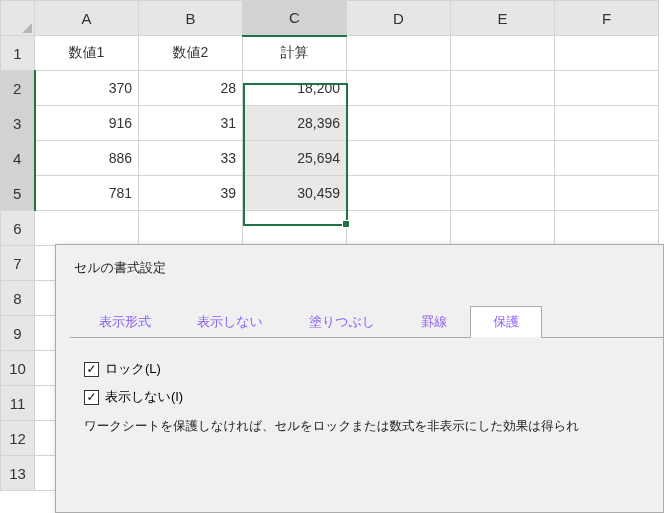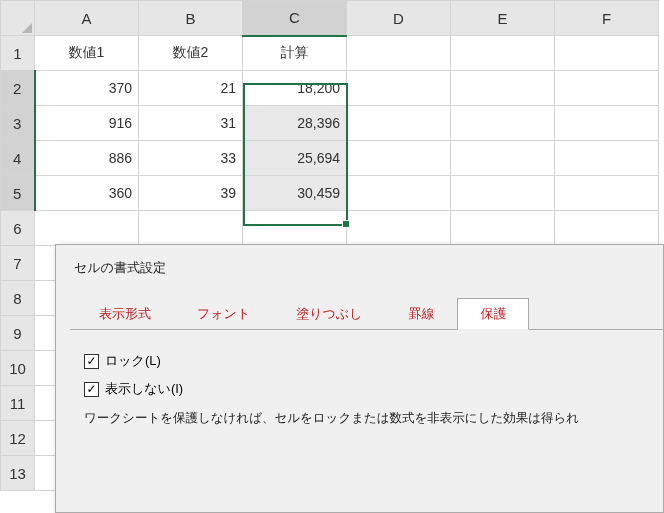--- a/index.html
+++ b/index.html
@@ -95,34 +95,34 @@
     bottom: 0;
     background: #f0f0f0;
     border: 1px solid #aaa;
     box-shadow: 2px 2px 8px rgba(0,0,0,0.2);
     padding: 14px 0 0 14px;
     overflow: hidden;
   }
   .dlg-title {
     font-size: 13px;
     color: #222;
-    margin-bottom: 20px;
+    margin-bottom: 28px;
     padding-left: 4px;
     font-family: Liberation Serif, serif;
   }
   .tabs {
     display: flex;
     border-bottom: 1px solid #aaa;
     padding-left: 6px;
     gap: 0;
   }
   .tab {
     padding: 6px 22px;
     font-size: 13px;
-    color: #b91c1c;
+    color: #8b5cf6;
     background: transparent;
     border: 1px solid transparent;
     position: relative;
     top: 1px;
     cursor: pointer;
   }
   .tab.active {
     background: #f0f0f0;
     border: 1px solid #aaa;
     border-bottom: 1px solid #f0f0f0;
@@ -175,21 +175,21 @@
     <td class="cell-center">数値1</td>
     <td class="cell-center">数値2</td>
     <td class="cell-center">計算</td>
     <td></td>
     <td></td>
     <td></td>
   </tr>
   <tr>
     <th class="rowhead sel">2</th>
     <td class="cell-right">370</td>
-    <td class="cell-right">21</td>
+    <td class="cell-right">28</td>
     <td class="cell-right active">18,200</td>
     <td></td>
     <td></td>
     <td></td>
   </tr>
   <tr>
     <th class="rowhead sel">3</th>
     <td class="cell-right">916</td>
     <td class="cell-right">31</td>
     <td class="cell-right selcell">28,396</td>
@@ -201,21 +201,21 @@
     <th class="rowhead sel">4</th>
     <td class="cell-right">886</td>
     <td class="cell-right">33</td>
     <td class="cell-right selcell">25,694</td>
     <td></td>
     <td></td>
     <td></td>
   </tr>
   <tr>
     <th class="rowhead sel">5</th>
-    <td class="cell-right">360</td>
+    <td class="cell-right">781</td>
     <td class="cell-right">39</td>
     <td class="cell-right selcell">30,459</td>
     <td></td>
     <td></td>
     <td></td>
   </tr>
   <tr>
         <th class="rowhead">6</th>
         <td></td>
         <td></td>
@@ -289,21 +289,21 @@
       </tr>
 </tbody>
   </table>
 
 <div class="selwrap" style="left:243px; top:83px; width:105px; height:143px;"></div>
 
 <div class="dialog">
   <div class="dlg-title">セルの書式設定</div>
   <div class="tabs">
     <div class="tab">表示形式</div>
-    <div class="tab">フォント</div>
+    <div class="tab">表示しない</div>
     <div class="tab">塗りつぶし</div>
     <div class="tab">罫線</div>
     <div class="tab active">保護</div>
   </div>
   <div class="tabpane">
     <label class="chk">
       <span class="chkbox">✓</span>
       <span>ロック(L)</span>
     </label>
     <label class="chk">

